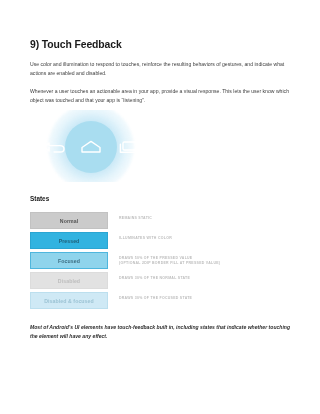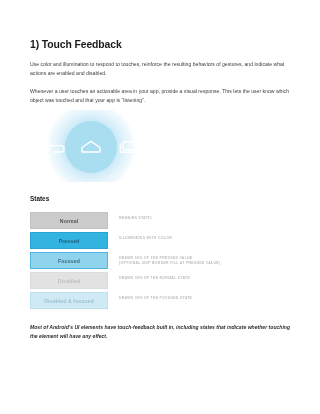--- a/index.html
+++ b/index.html
@@ -189,21 +189,21 @@
   .state-caption .sub {
     display: block;
   }
 </style>
 </head>
 <body>
 
 <div class="page">
   <div class="content">
 
-    <h1 class="doc-title">1) Touch Feedback</h1>
+    <h1 class="doc-title">9) Touch Feedback</h1>
 
     <p class="body-para">Use color and illumination to respond to touches, reinforce the resulting behaviors of gestures, and indicate what actions are enabled and disabled.</p>
 
     <p class="body-para second">Whenever a user touches an actionable area in your app, provide a visual response. This lets the user know which object was touched and that your app is “listening”.</p>
 
     <div class="illustration">
       <div class="glow"></div>
       <div class="ripple"></div>
 
       <div class="nav-icons">

